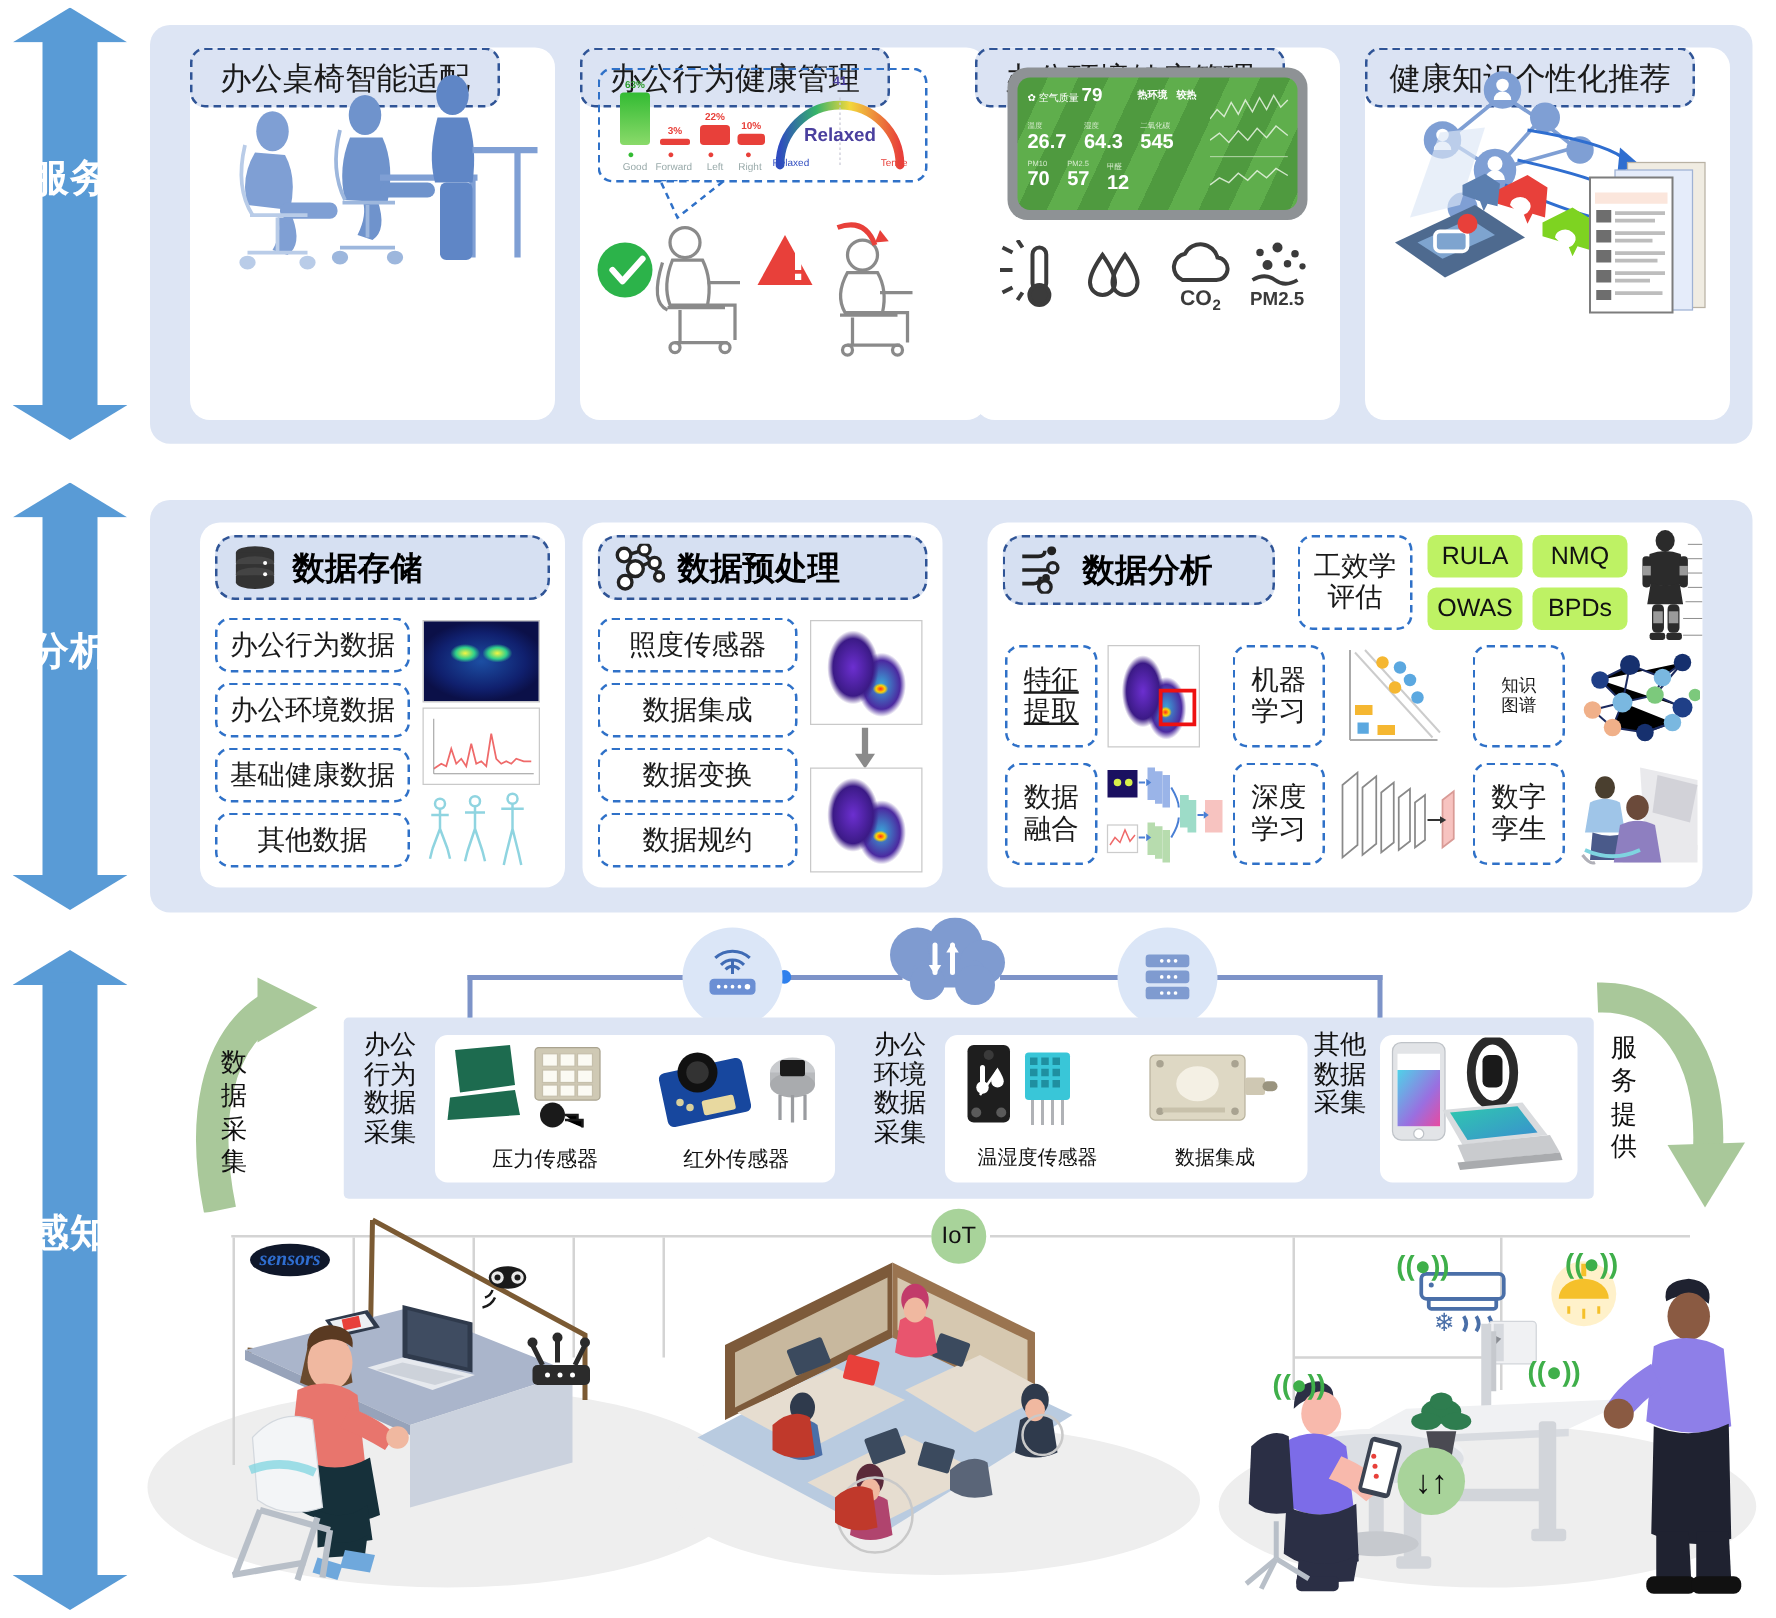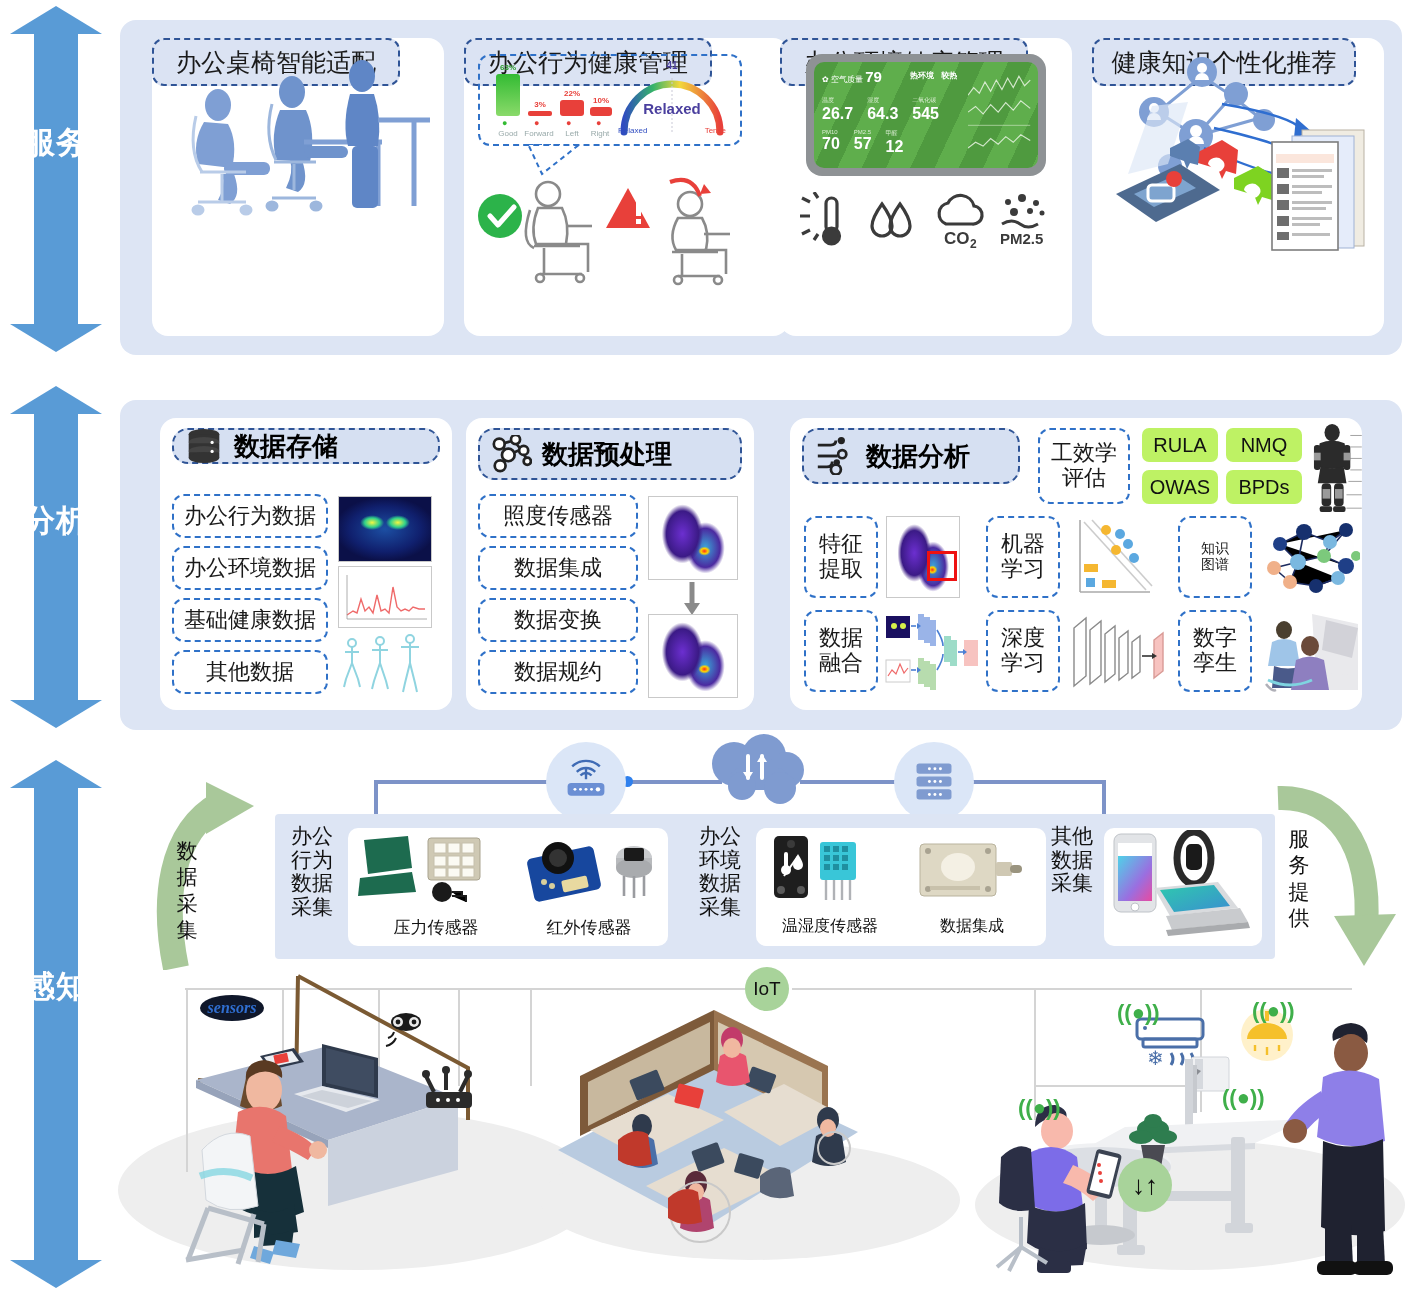--- a/index.html
+++ b/index.html
@@ -467,21 +467,21 @@
     </g>
   </svg>
   <div class="pill" style="left:14px; top:224px; width:264px; height:48px; font-size:25px;">
     <span>健康知识个性化推荐</span>
   </div>
 </div>
 
 <div class="layerBox" style="left:120px; top:400px; width:1282px; height:330px;"></div>
 
 <div class="whiteCard" style="left:160px; top:418px; width:292px; height:292px;">
-  <div class="hdrPill" style="position:absolute;left:12px;top:10px;width:268px;height:36px;">
+  <div class="hdrPill" style="position:absolute;left:12px;top:10px;width:268px;height:52px;">
     <svg viewBox="0 0 44 40" width="40" height="36">
       <ellipse cx="22" cy="7" rx="17" ry="6" fill="#333"></ellipse>
       <rect x="5" y="7" width="34" height="9" fill="#333"></rect>
         <ellipse cx="22" cy="16" rx="17" ry="6" fill="#444"></ellipse>
       <rect x="5" y="17" width="34" height="9" fill="#333"></rect>
         <ellipse cx="22" cy="26" rx="17" ry="6" fill="#444"></ellipse>
       <rect x="5" y="27" width="34" height="6" fill="#333"></rect>
         <ellipse cx="22" cy="33" rx="17" ry="6" fill="#333"></ellipse>
       <circle cx="31" cy="16" r="1.8" fill="#fff"></circle>
         <circle cx="31" cy="26" r="1.8" fill="#fff"></circle>
@@ -622,21 +622,21 @@
       <path d="M46 12 h12"></path>
         <path d="M46 24 h12"></path>
         <path d="M46 36 h12"></path>
         <path d="M46 48 h12"></path>
       <path d="M44 60 h14"></path>
         <path d="M42 74 h16"></path>
         <path d="M42 88 h16"></path>
     </g>
   </svg>
 
-  <div class="pillPlain" style="position:absolute;left:14px;top:98px;width:74px;height:82px;font-size:22px;flex-direction:column;">
+  <div class="pillPlain" style="position:absolute;left:14px;top:98px;width:74px;height:82px;font-size:22px;flex-direction:column;text-decoration:underline;">
     <span>特征</span>
     <span>提取</span>
   </div>
   <div class="thumb heatB" style="left:96px;top:98px;width:74px;height:82px;">
     <div style="position:absolute;left:40px;top:34px;width:30px;height:30px;border:3px solid #ee1111;"></div>
   </div>
   <div class="pillPlain" style="position:absolute;left:196px;top:98px;width:74px;height:82px;font-size:22px;flex-direction:column;">
     <span>机器</span>
     <span>学习</span>
   </div>

